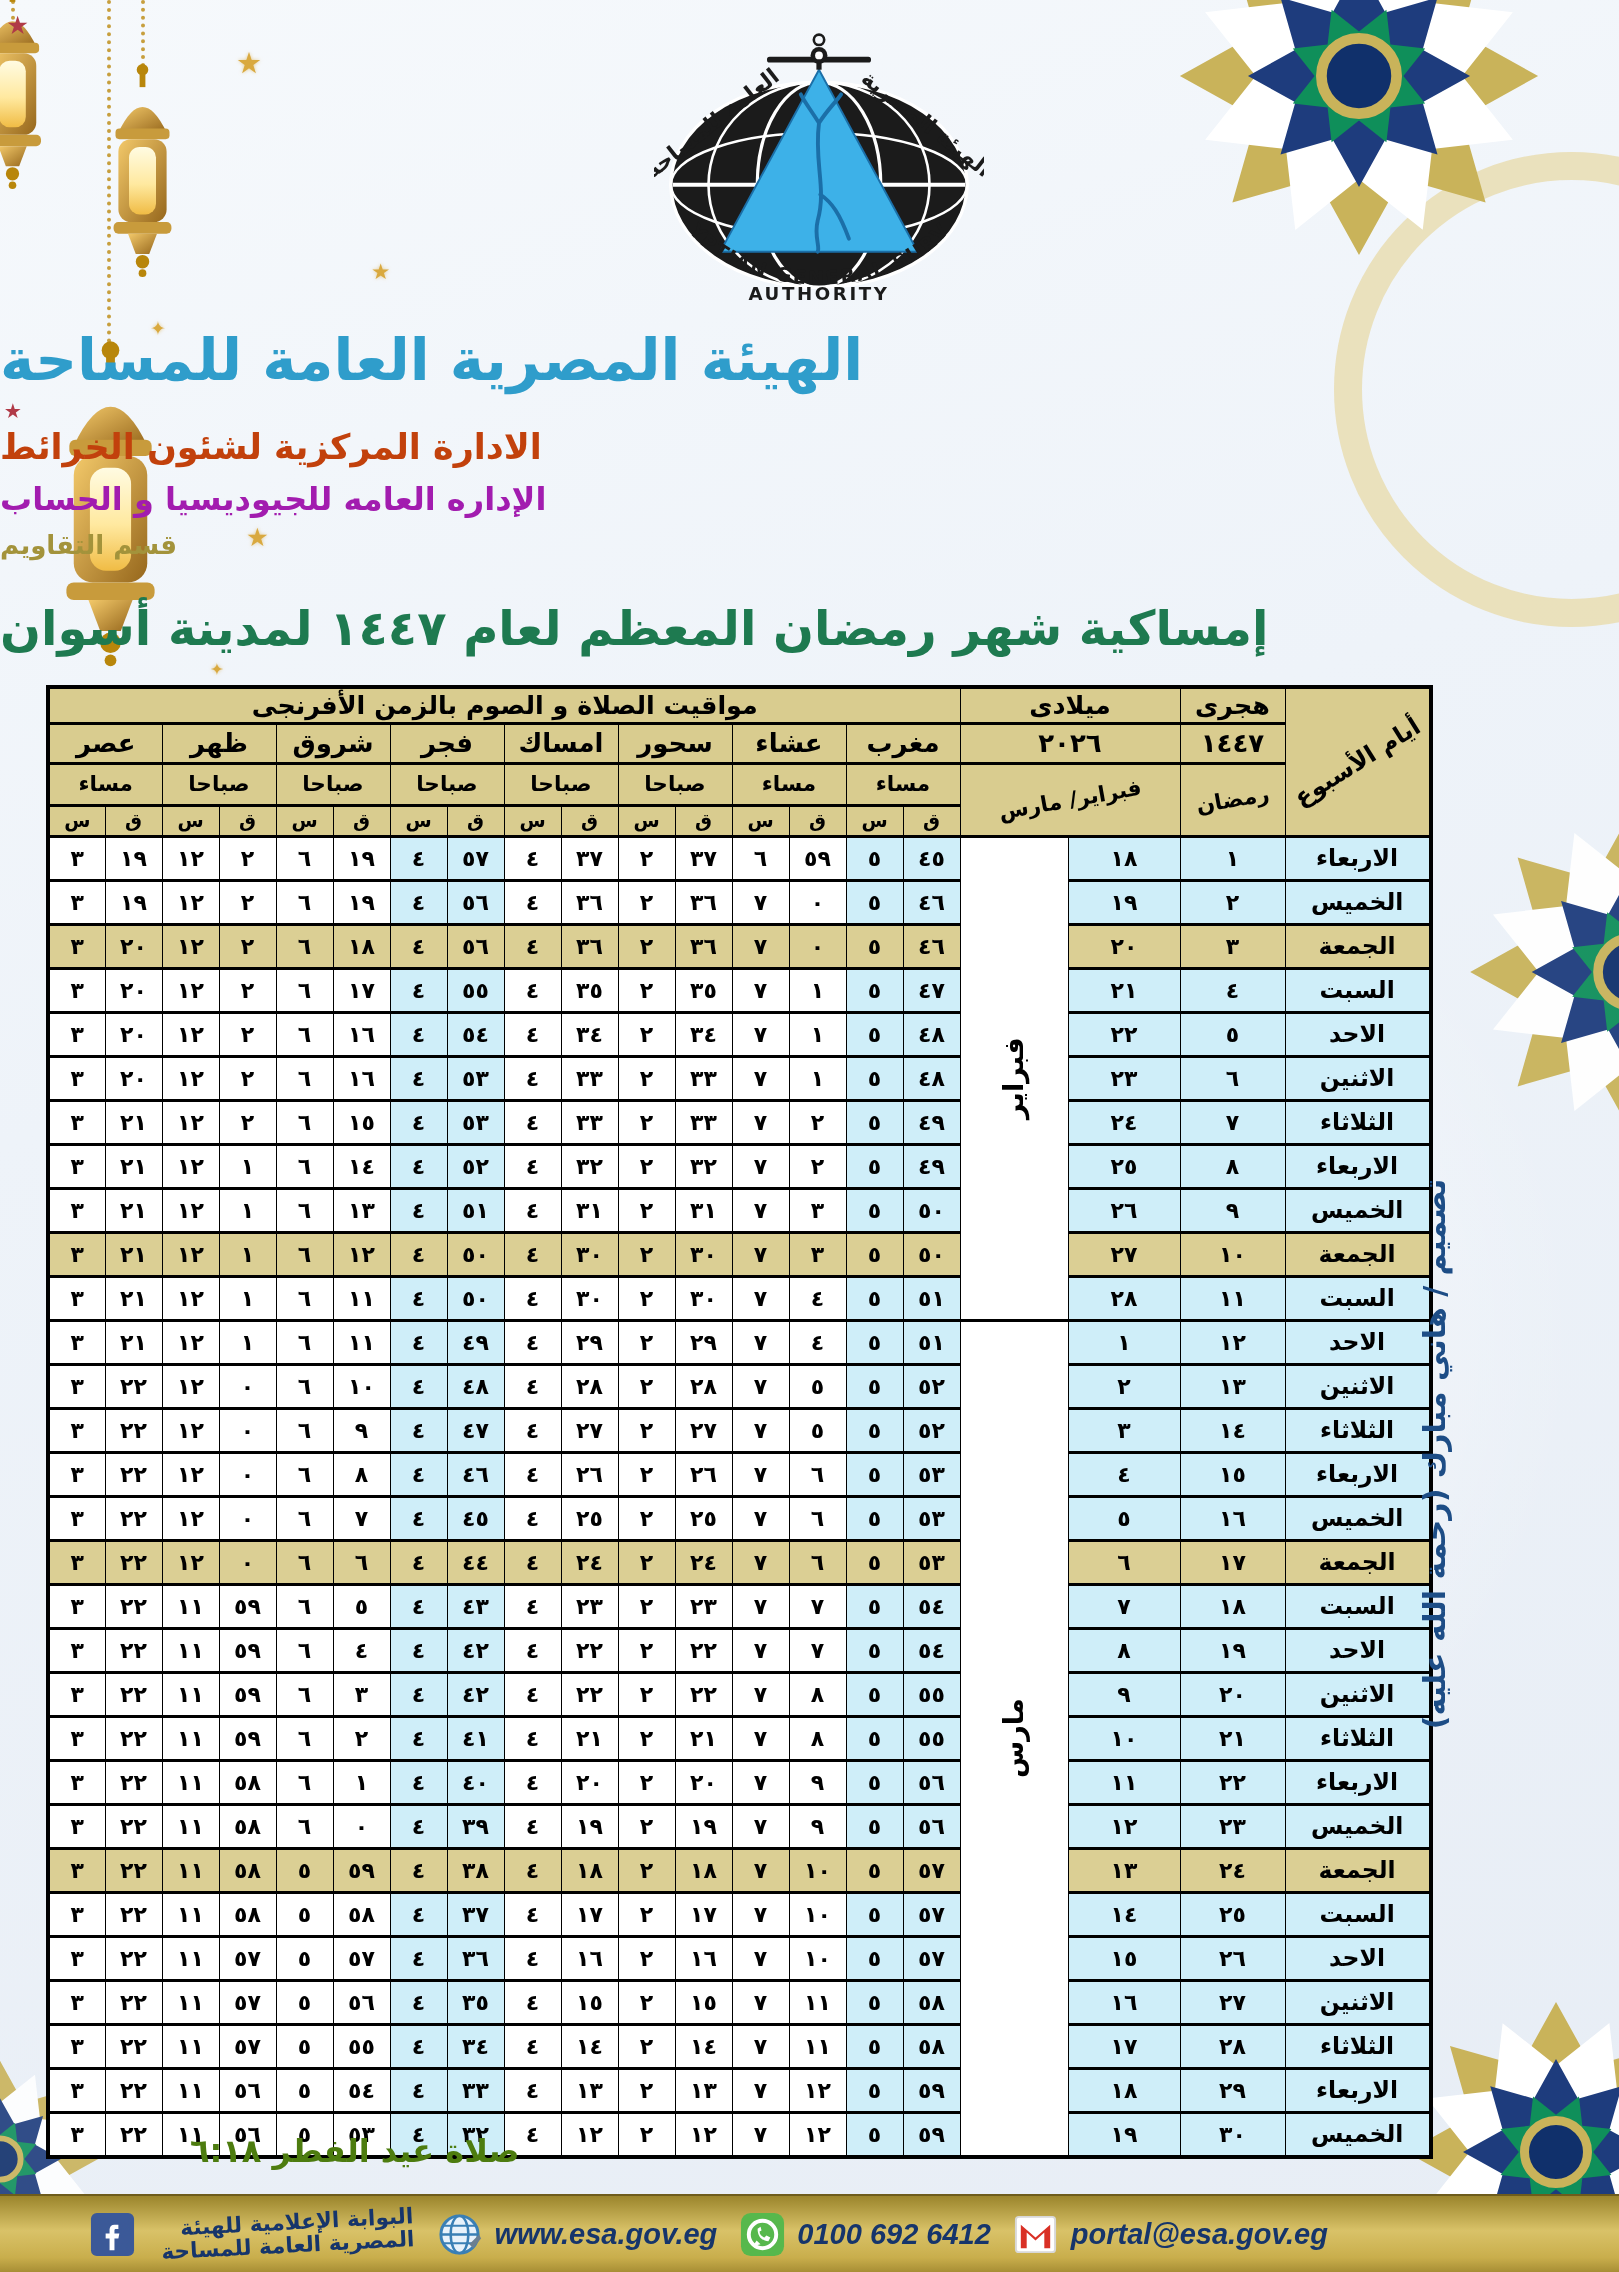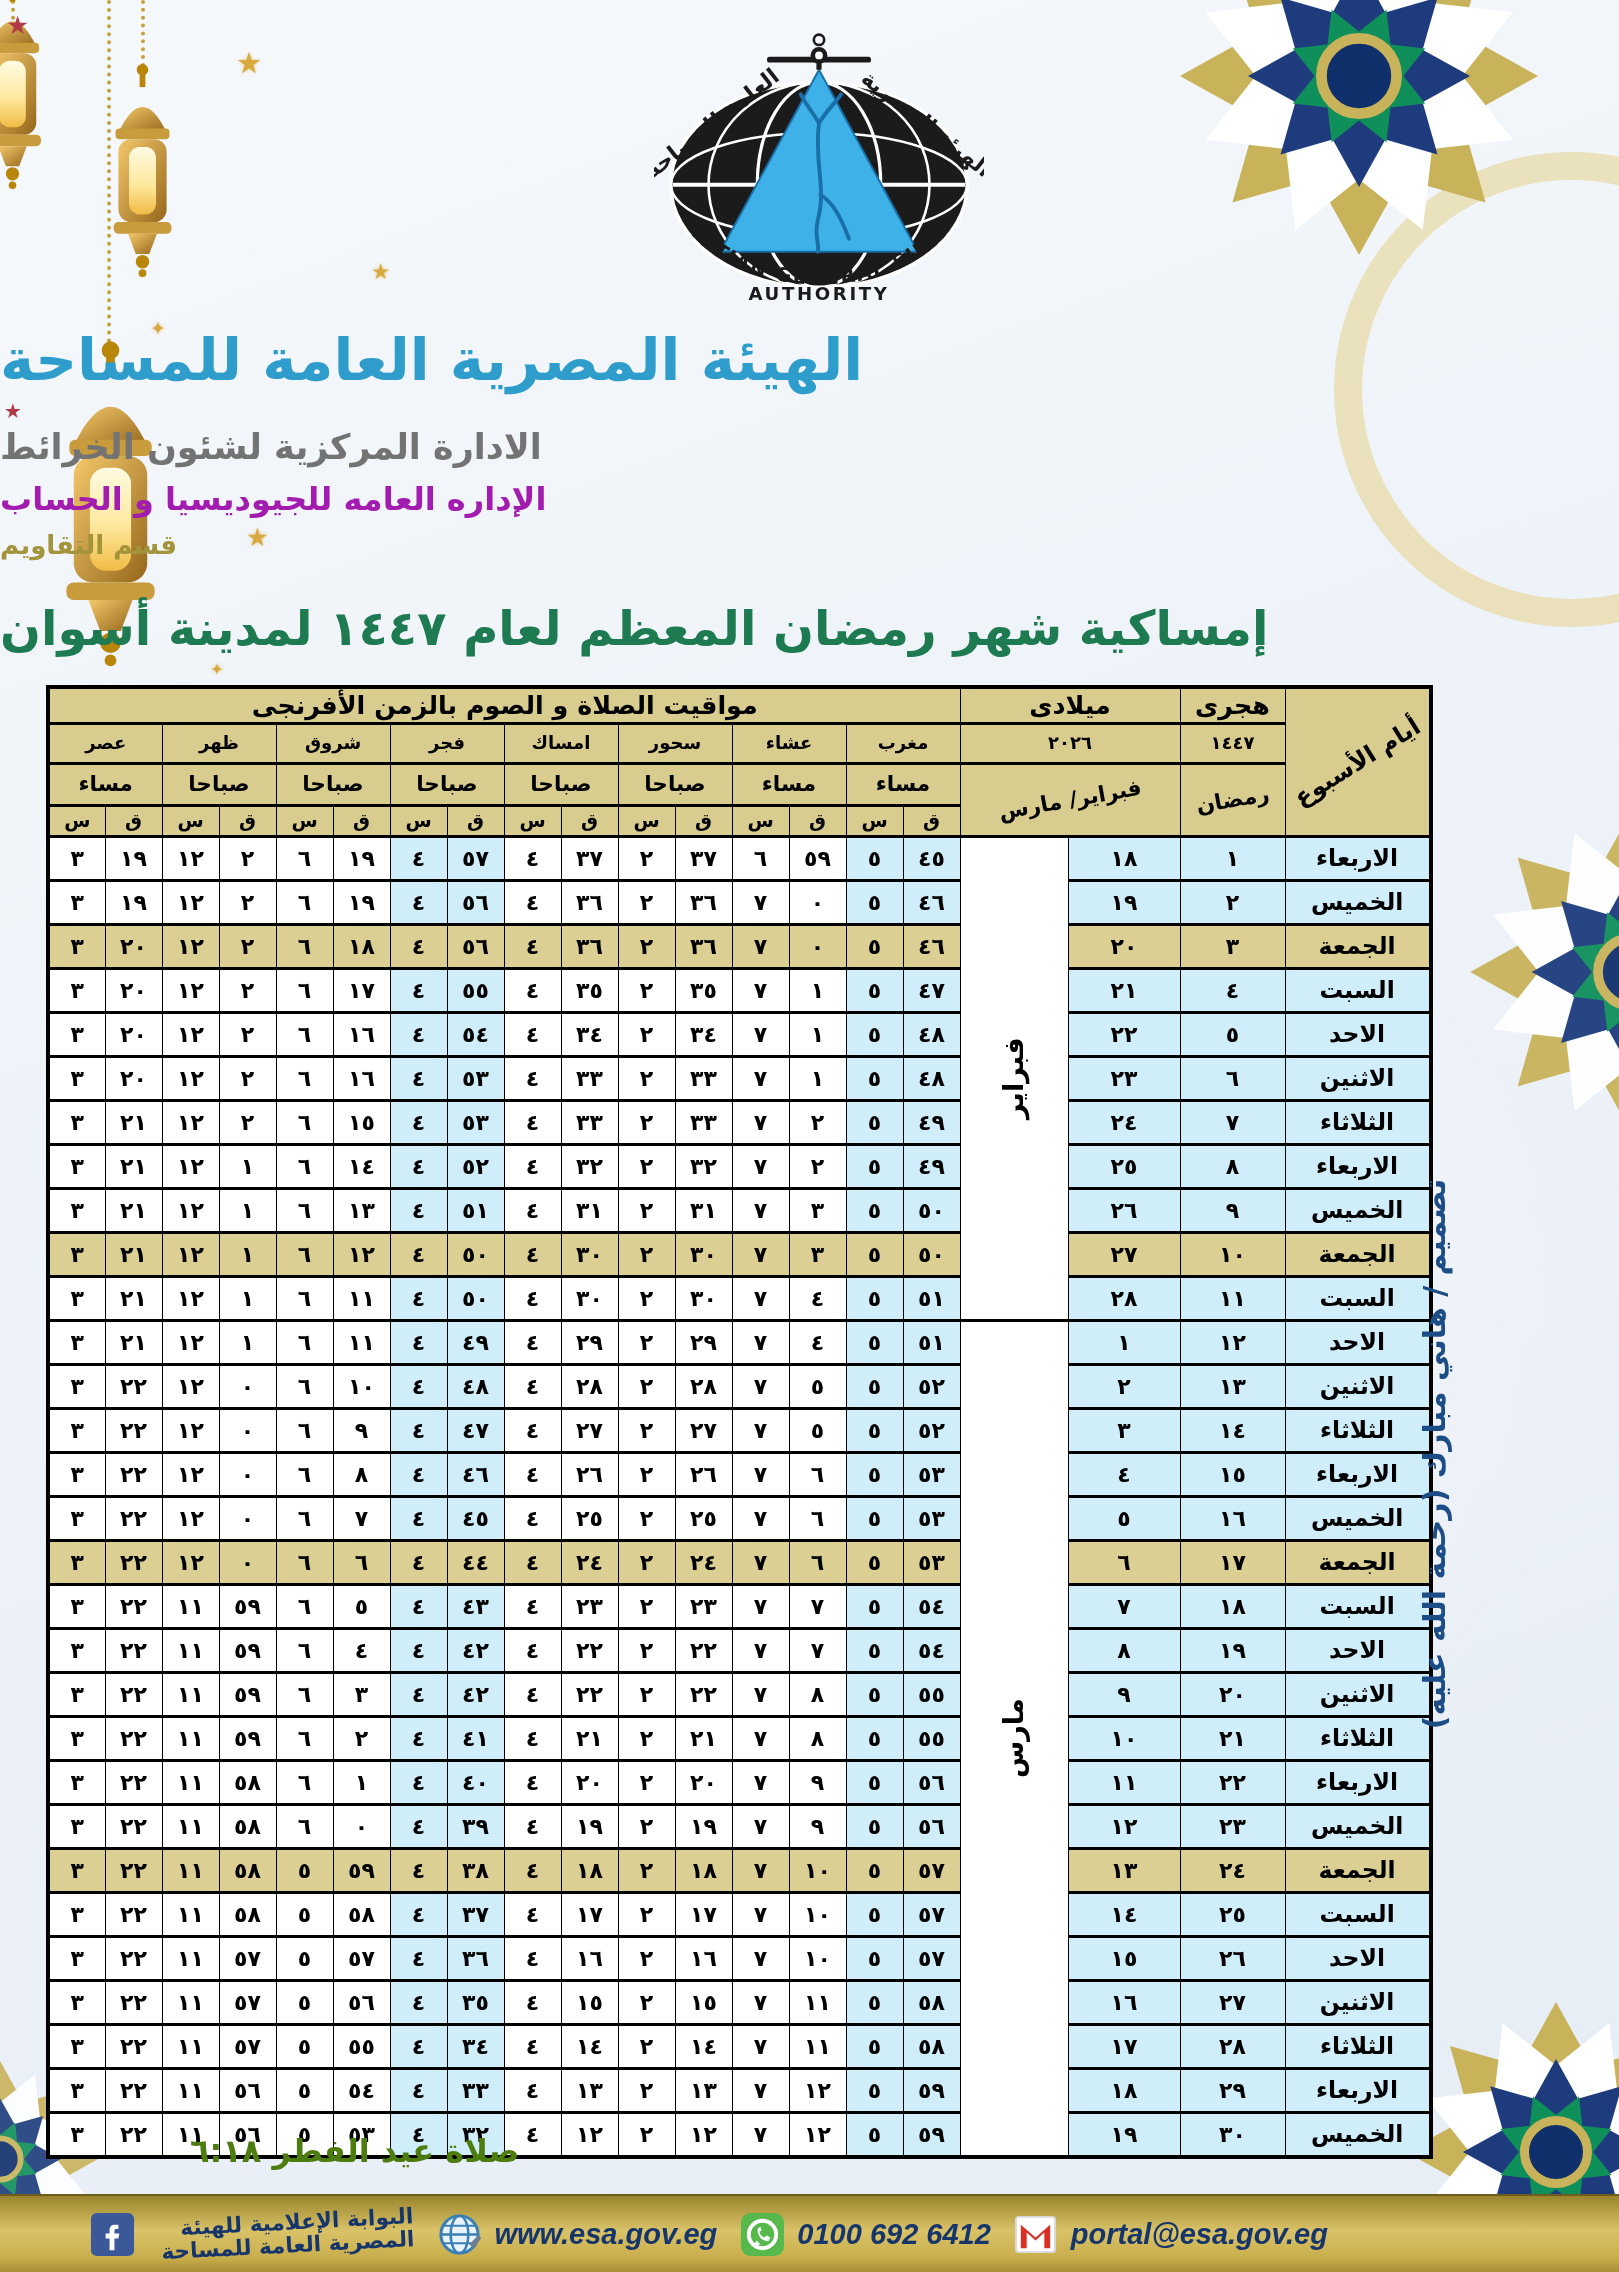--- a/index.html
+++ b/index.html
@@ -13,35 +13,35 @@
   .chain{position:absolute;width:0;border-left:4.4px dotted #c79f3e;}
   .star{position:absolute;color:#d9a93f;text-shadow:0 0 3.8px rgba(217,169,63,.6);}
   .star.red{color:#b03a47;text-shadow:none;}
   .ring{position:absolute;right:-190px;top:152px;width:419px;height:419px;border-radius:50%;
         border:28px solid #e9ddb2;opacity:.85;}
   .softcircle{position:absolute;border-radius:50%;
         background:radial-gradient(circle,#ffffff 0%, rgba(255,255,255,0) 70%);}
   
   .titles{position:absolute;left:0;width:100%;text-align:left;direction:rtl;margin-top:28px;}
   .t-org{top:298px;font-size:58px;font-weight:bold;color:#2f9dcb;letter-spacing:0.6px;}
-  .t-maps{top:399px;font-size:35px;font-weight:bold;color:#737373;}
+  .t-maps{top:399px;font-size:35px;font-weight:bold;color:#c2410c;}
   .t-geo{top:452px;font-size:32px;font-weight:bold;color:#a21caf;}
   .t-qism{top:502px;font-size:26px;font-weight:bold;color:#a3933b;}
   .t-imsakia{top:572px;font-size:48px;font-weight:bold;color:#1e7a50;}
   .logo-box{position:absolute;left:654px;top:32px;width:330px;height:273px;}
   
   .tbl-wrap{position:absolute;left:46px;top:685px;}
   table{border-collapse:collapse;table-layout:fixed;background:#a3a3a3;direction:ltr;}
   col.t{width:57px;} col.m{width:108px;} col.g{width:112px;} col.h{width:105px;} col.d{width:127px;}
   th,td{border:1.9px solid #000;border-top-width:3.2px;border-bottom-width:3.2px;
         text-align:center;vertical-align:middle;padding:0;line-height:1.05;overflow:hidden;}
   table{border:4.4px solid #000;}
   thead th{background:#d9cc8f;font-weight:bold;color:#000;}
   .hrow1 th{font-size:25.4px;height:33px;}
-  .hrow2 th{font-size:18px;height:37px;}
+  .hrow2 th{font-size:26px;height:37px;}
   .hrow3 th{font-size:21.6px;height:39px;}
   .hrow4 th{font-size:19px;height:28px;}
   .yr{font-size:19.7px;}
   tbody td{font-size:22px;font-weight:bold;height:41px;background:#fff;}
   tbody td.bl{background:#cfeef9;}
   tbody td.day{font-size:23.5px;}
   tbody tr.fri td{background:#dbcf94;}
   td.mcol{background:#ffffff;}
   .rotv{display:inline-block;transform:rotate(-90deg);white-space:nowrap;font-size:27px;font-weight:bold;}
   .rotd{display:inline-block;transform:rotate(-32deg);white-space:nowrap;font-size:24px;font-weight:bold;}

